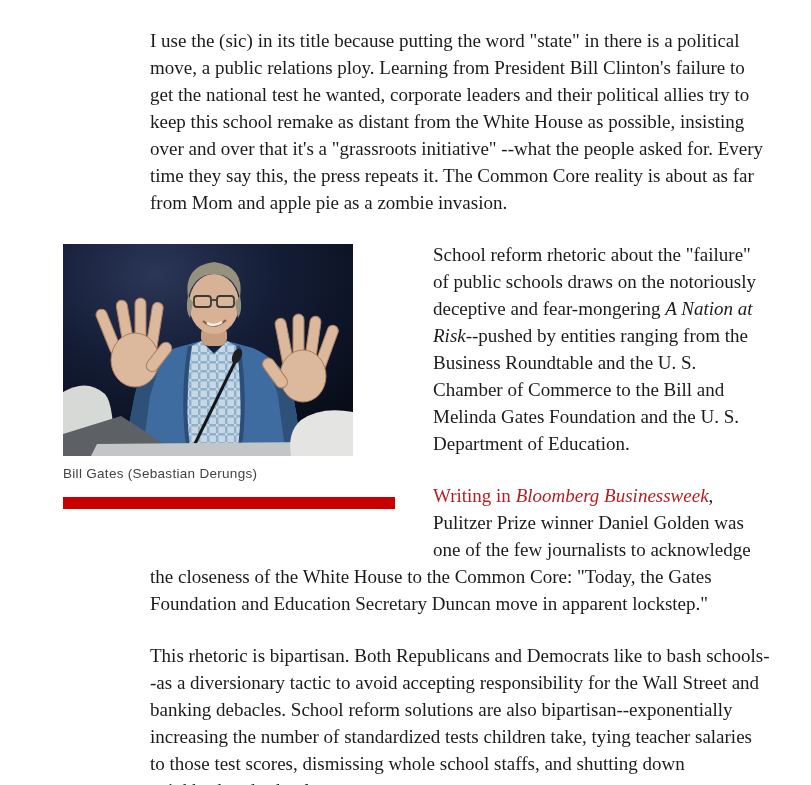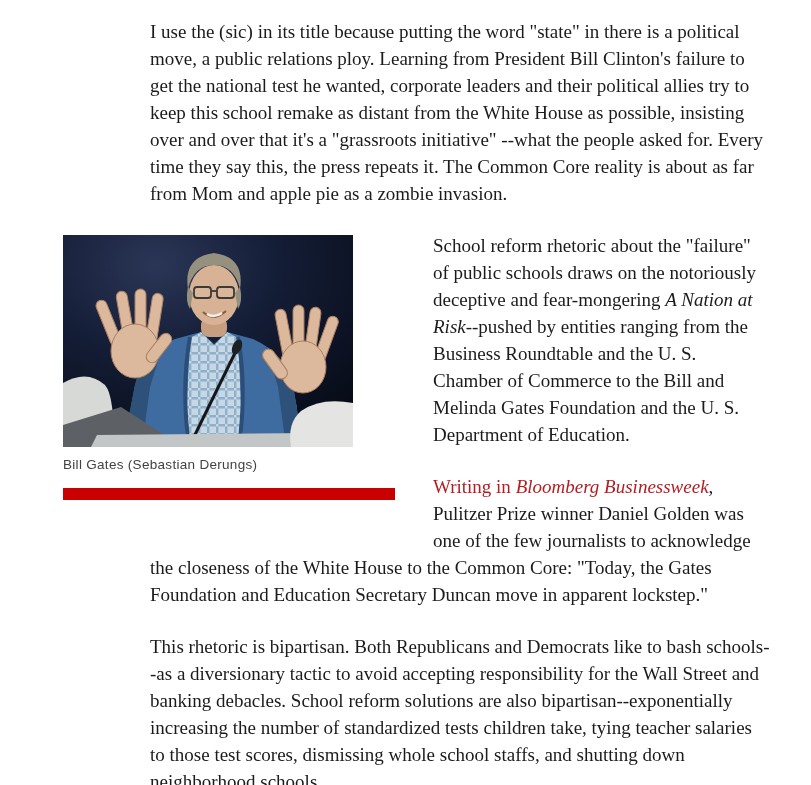--- a/index.html
+++ b/index.html
@@ -10,21 +10,21 @@
   body {
     width: 811px; height: 785px;
     overflow: hidden;
     font-family: "Liberation Serif", "DejaVu Serif", serif;
     color: #1b1b1b;
   }
   article.post-body {
     padding: 14px 41px 0 150px; 
   }
   article.post-body p {
-    margin: 4px 0 25px 0;
+    margin: 13px 0 25px 0;
     font-size: 19px;
     line-height: 27px;
     text-align: left;
   }
   a.article-link {
     color: #b41e23;
     text-decoration: none;
     cursor: pointer;
   }
   a.article-link em { font-style: italic; }

